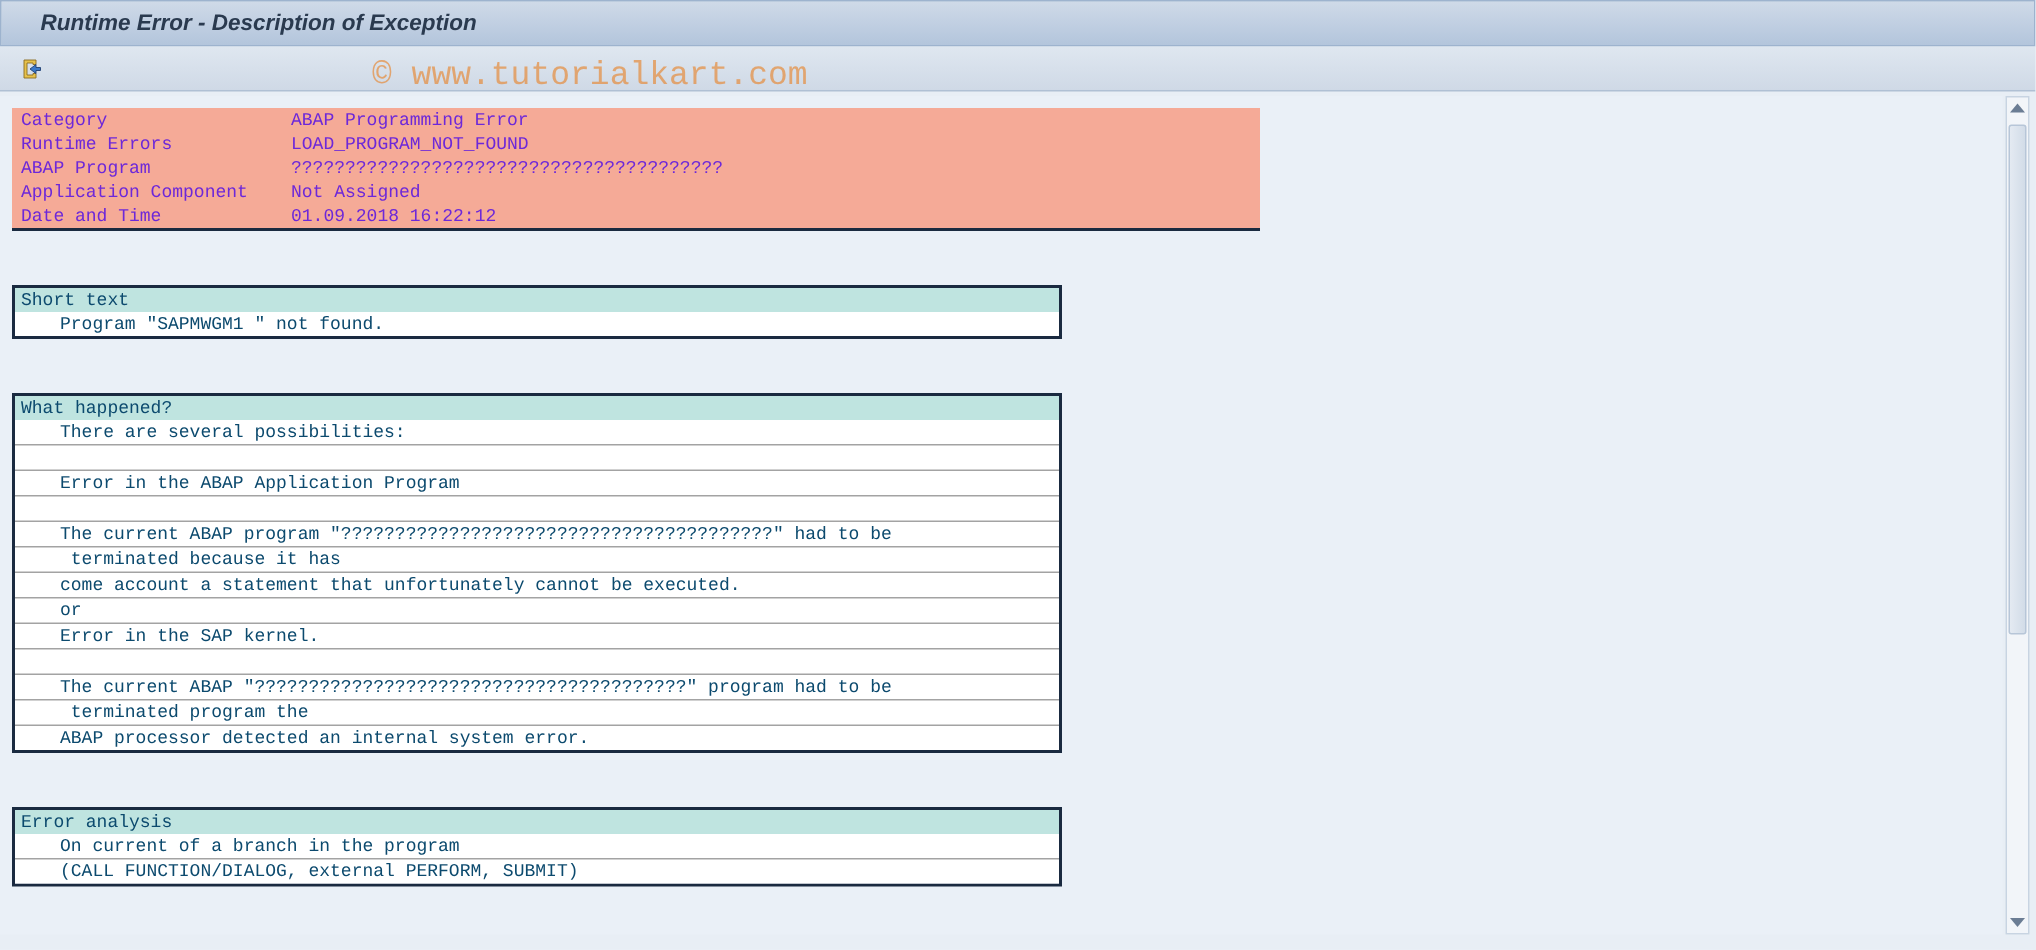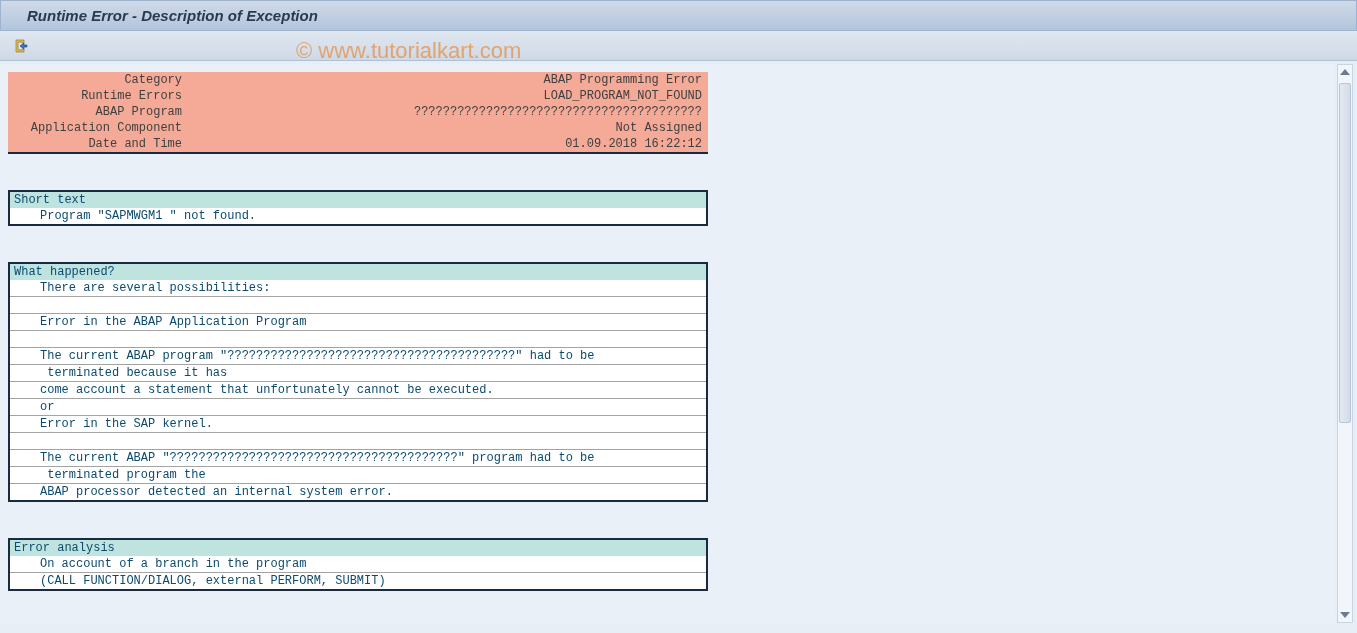--- a/index.html
+++ b/index.html
@@ -74,27 +74,26 @@
       position: absolute;
       top: 18px;
       right: 1px;
       width: 12px;
       height: 340px;
       background: linear-gradient(to right,#e4eaf2,#d2dce8);
       border: 1px solid #b7c6d8;
       border-radius: 2px;
     }
     .info-table {
-      width: 700px;
+      width: 832px;
       border-collapse: collapse;
       font-family: "Courier New", monospace;
       font-size: 12px;
-      color: #404040;
+      color: #6d28d9;
       border-bottom: 2px solid #1a2a40;
-      text-align: right;
     }
     .info-table td {
       background: #f5aa97;
       padding: 1px 6px;
       white-space: nowrap;
     }
     .info-table td.label { width: 180px; }
     .section {
       width: 700px;
       margin-top: 36px;
@@ -118,22 +117,21 @@
       min-height: 16px;
     }
     .section-line.first { border-top: none; }
     .watermark {
       position: absolute;
       top: 38px; left: 248px;
       color: rgba(230,140,60,0.7);
       font-size: 22px;
       font-weight: 500;
       pointer-events: none;
-      font-family: Liberation Sans, sans-serif;
-      margin-left: 48px;
+      font-family: Liberation Mono, monospace;
     }
   </style>
 </head>
 <body>
 
 <div class="title-bar">
   <span>Runtime Error - Description of Exception</span>
 </div>
 
 <div class="toolbar">
@@ -195,21 +193,21 @@
           <div class="section-line">Error in the SAP kernel.</div>
           <div class="section-line">&nbsp;</div>
           <div class="section-line">The current ABAP "????????????????????????????????????????" program had to be</div>
           <div class="section-line"> terminated program the</div>
           <div class="section-line">ABAP processor detected an internal system error.</div>
         </div>
       </div>
       <div class="section">
         <div class="section-head">Error analysis</div>
         <div class="section-body">
-          <div class="section-line first">On account of a branch in the program</div>
+          <div class="section-line first">On current of a branch in the program</div>
           <div class="section-line">(CALL FUNCTION/DIALOG, external PERFORM, SUBMIT)</div>
         </div>
       </div>
     </div>
 
 </div>
 
 <div class="scroll-track">
   <div class="scroll-arrow up"></div>
   <div class="scroll-thumb"></div>

